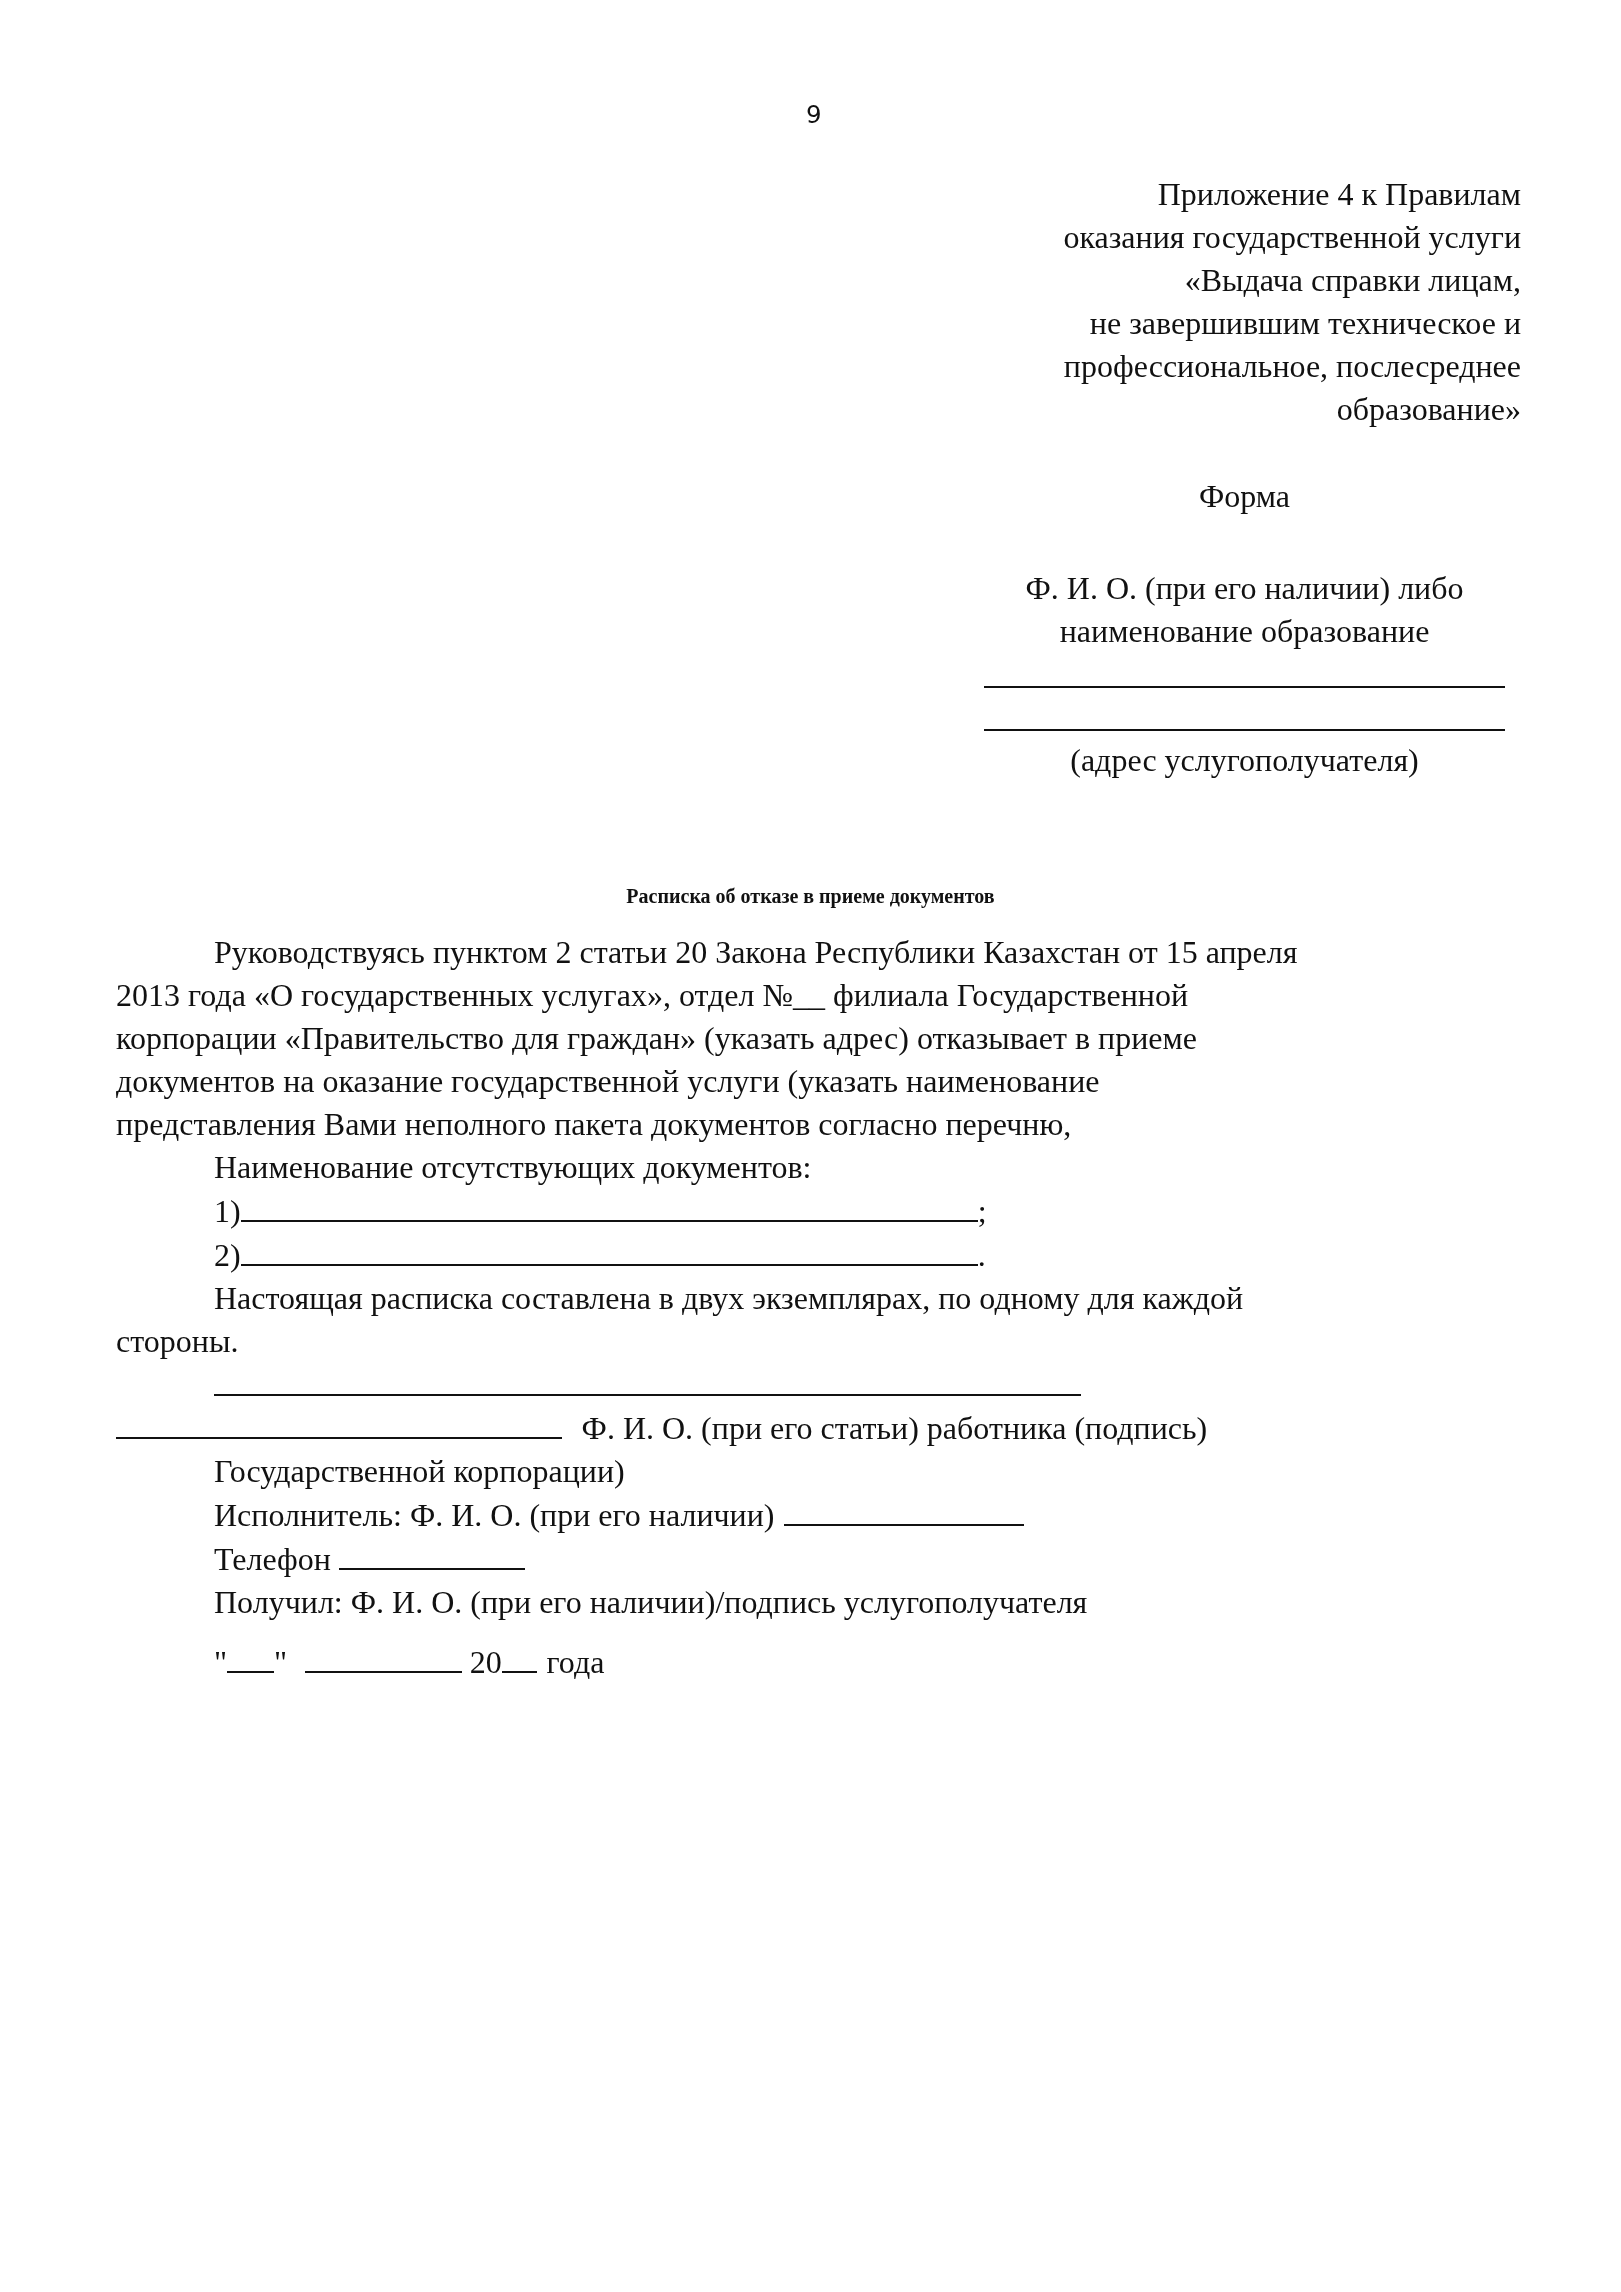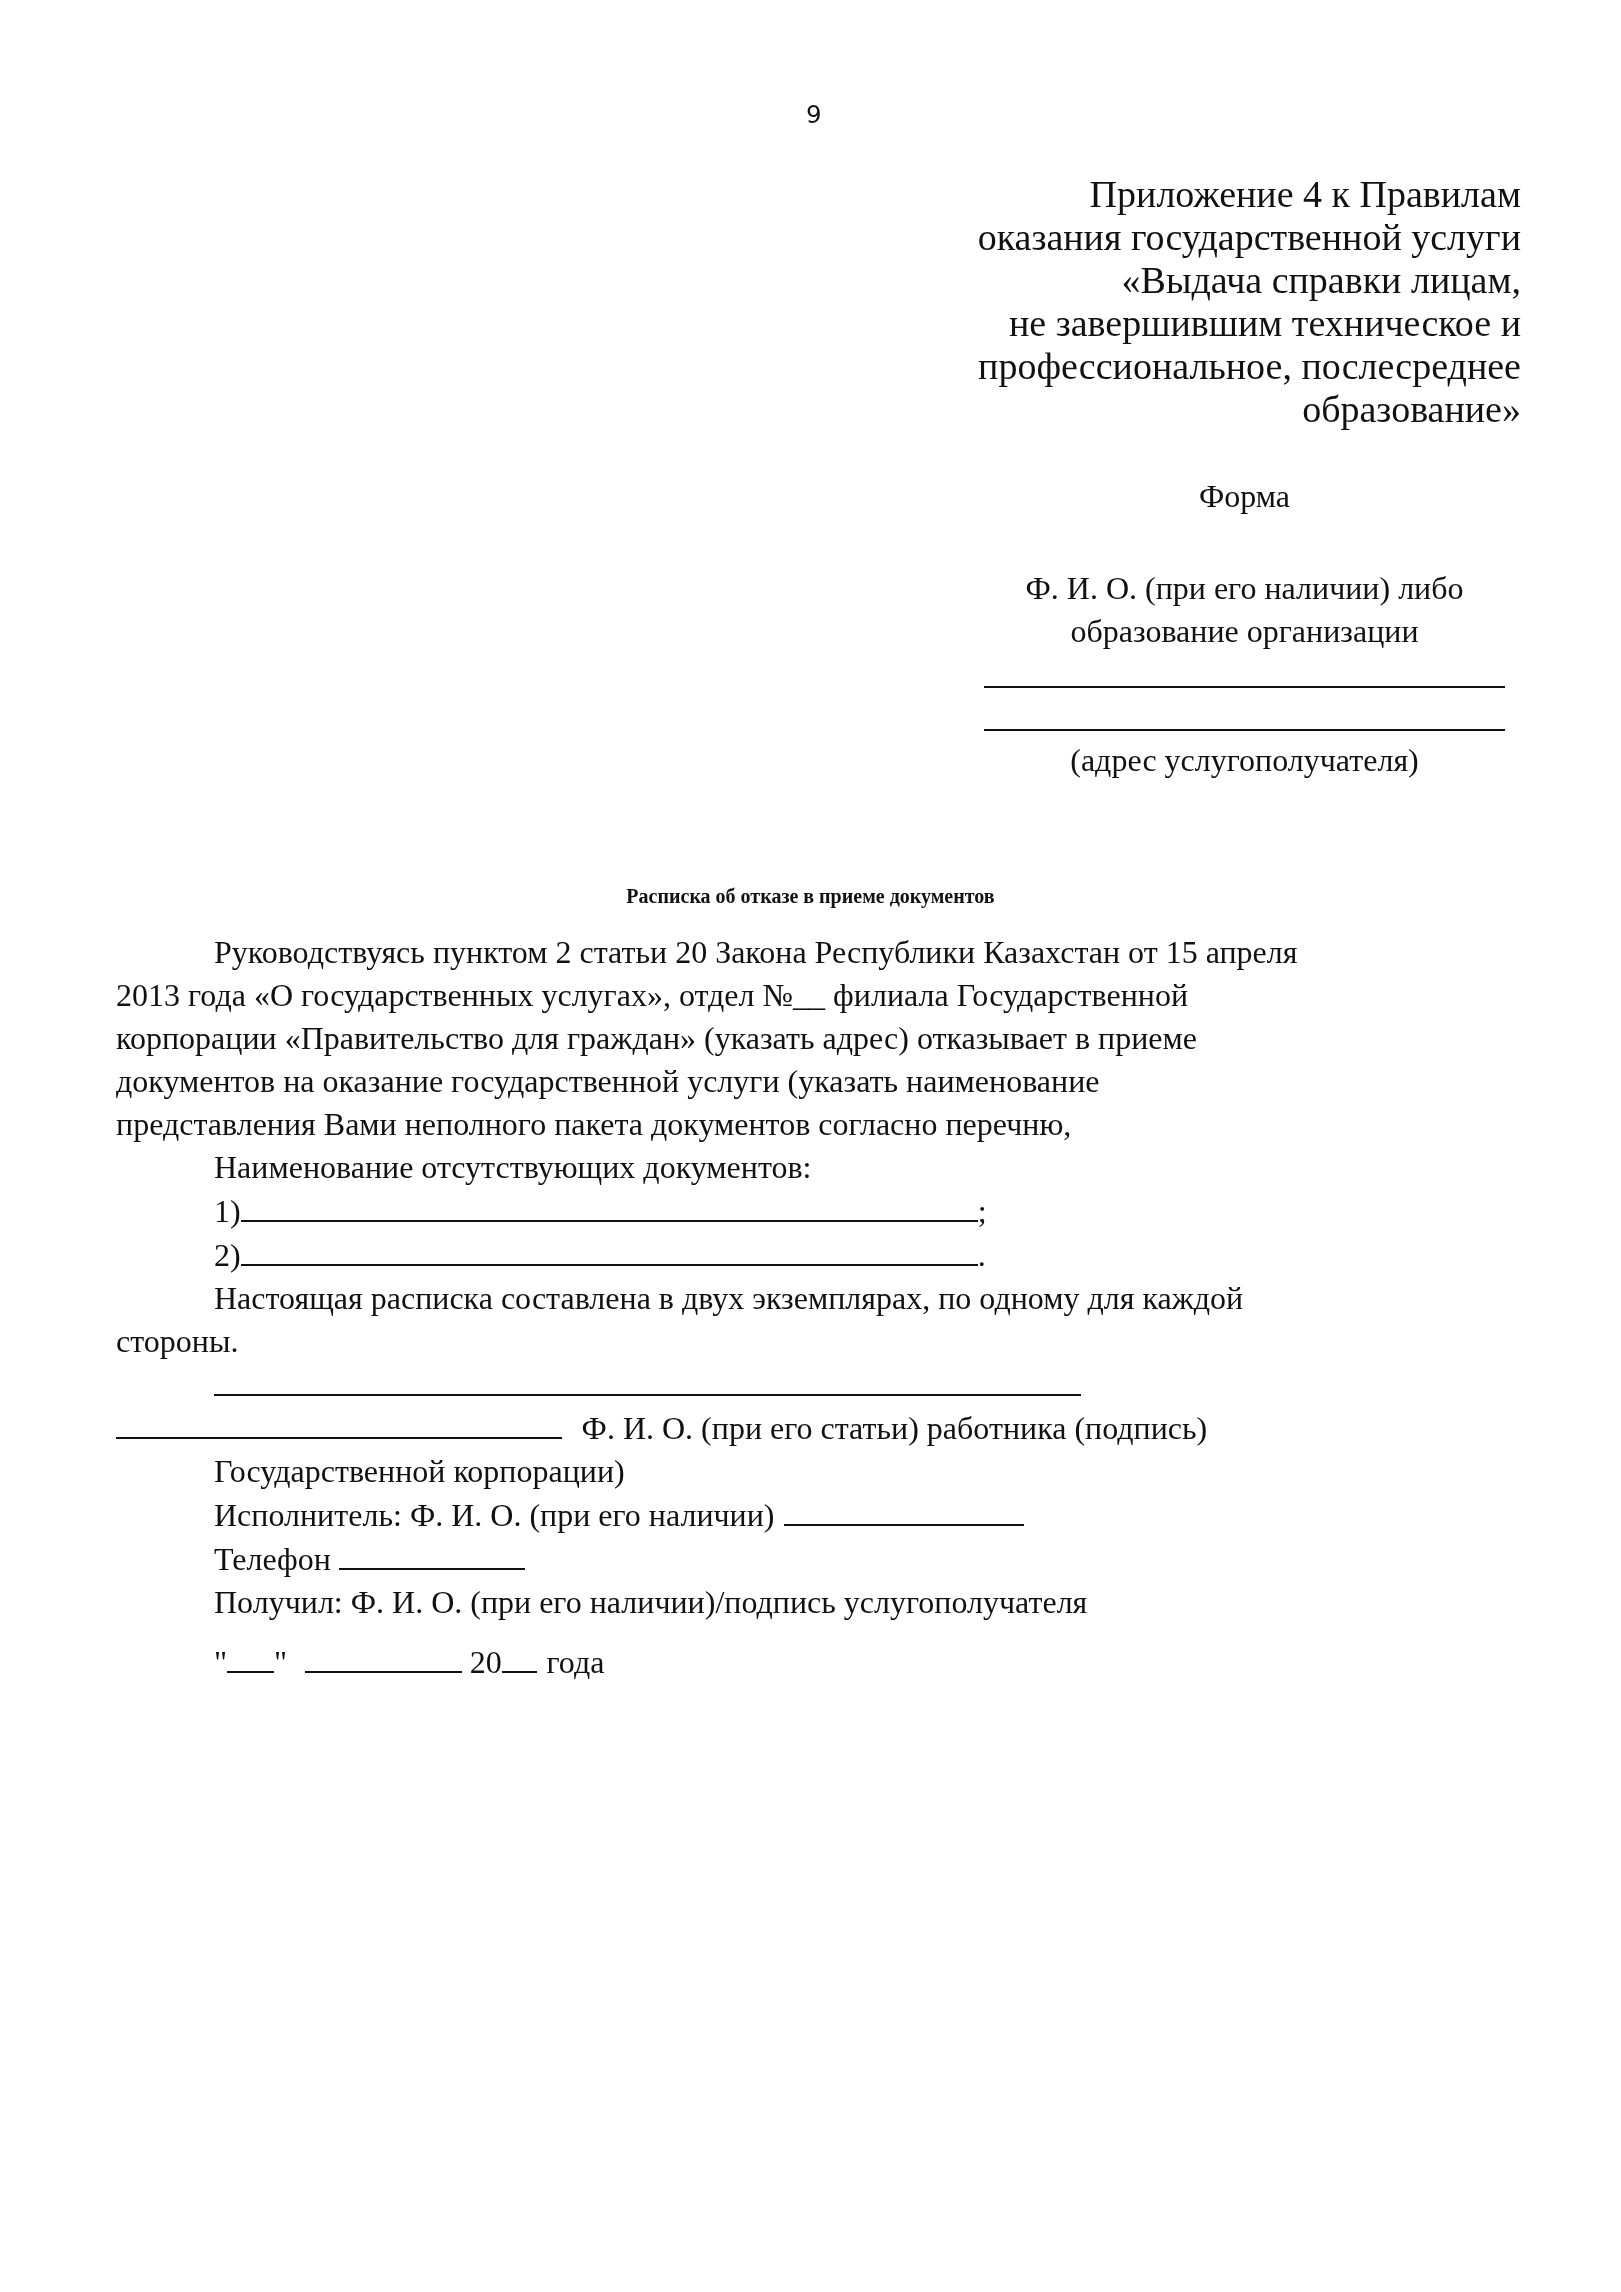--- a/index.html
+++ b/index.html
@@ -23,21 +23,21 @@
       font-size: 24.5px;
       line-height: 29px;
       color: #111;
     }
     .appendix {
       position: absolute;
       right: 100px;
       top: 173px;
       width: 608px;
       text-align: right;
-      font-size: 38px;
+      font-size: 32px;
       line-height: 43px;
     }
     .appendix div { white-space: nowrap; }
     .form-label {
       position: absolute;
       left: 980px;
       width: 529px;
       top: 475px;
       text-align: center;
       font-size: 32px;
@@ -116,21 +116,21 @@
   <div>«Выдача справки лицам,</div>
   <div>не завершившим техническое и</div>
   <div>профессиональное, послесреднее</div>
   <div>образование»</div>
 </div>
 
 <div class="form-label">Форма</div>
 
 <div class="recipient">
   <div>Ф. И. О. (при его наличии) либо</div>
-  <div>образование организации</div>
+  <div>наименование образование</div>
   <span class="fill-line"></span>
   <span class="fill-line"></span>
   <div>(адрес услугополучателя)</div>
 </div>
 
 <div class="doc-title">Расписка об отказе в приеме документов</div>
 
 <div class="body-text">
   <div class="indent">Руководствуясь пунктом 2 статьи 20 Закона Республики Казахстан от 15 апреля</div>
   <div>2013 года «О государственных услугах», отдел №__ филиала Государственной</div>

